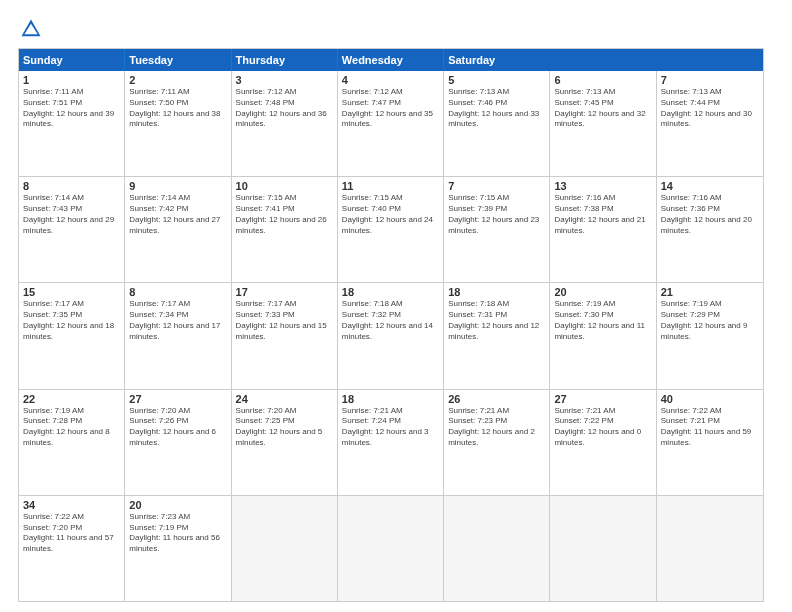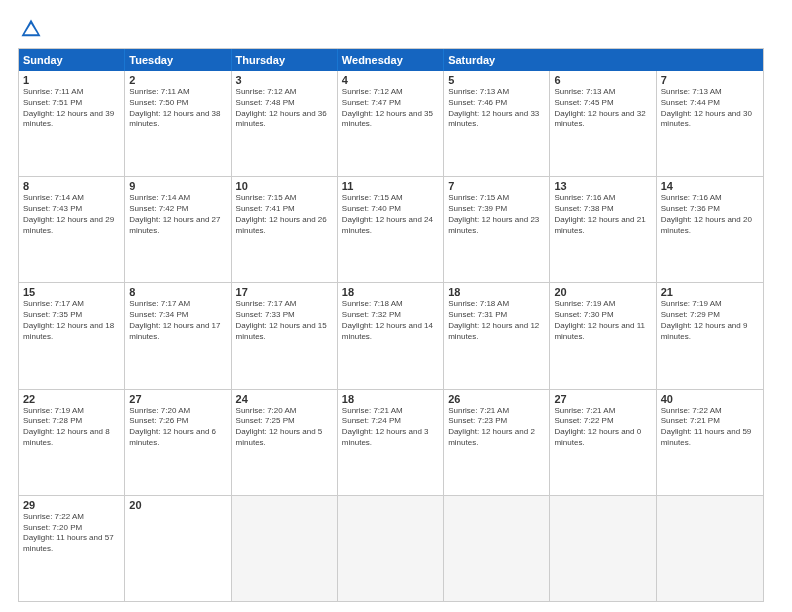--- a/index.html
+++ b/index.html
@@ -317,27 +317,30 @@
           </div>
           <div class="cal-cell">
             <div class="day-num">40</div>
             <div class="cell-text" style="white-space: pre-line;">Sunrise: 7:22 AM
 Sunset: 7:21 PM
 Daylight: 11 hours and 59 minutes.</div>
           </div>
         </div>
         <div class="cal-row">
           <div class="cal-cell">
-            <div class="day-num">29</div>
+            <div class="day-num">34</div>
             <div class="cell-text" style="white-space: pre-line;">Sunrise: 7:22 AM
 Sunset: 7:20 PM
 Daylight: 11 hours and 57 minutes.</div>
           </div>
           <div class="cal-cell">
             <div class="day-num">20</div>
+            <div class="cell-text" style="white-space: pre-line;">Sunrise: 7:23 AM
+Sunset: 7:19 PM
+Daylight: 11 hours and 56 minutes.</div>
           </div>
           <div class="cal-cell empty"></div>
           <div class="cal-cell empty"></div>
           <div class="cal-cell empty"></div>
           <div class="cal-cell empty"></div>
           <div class="cal-cell empty"></div>
         </div>
       </div>
   </div>
 </div>

